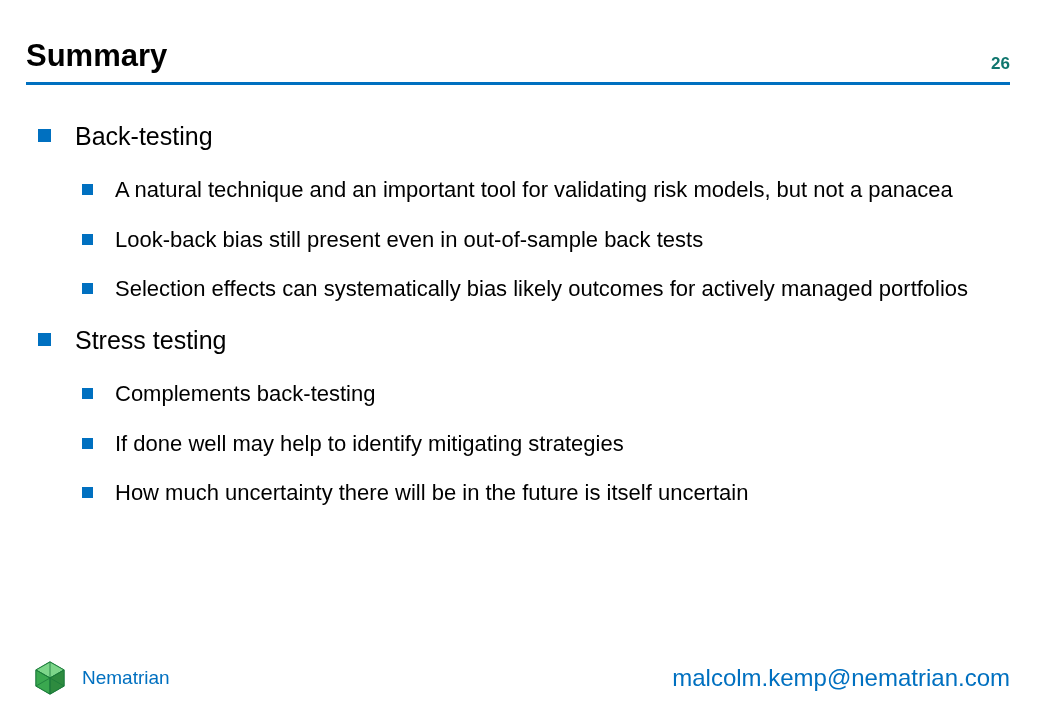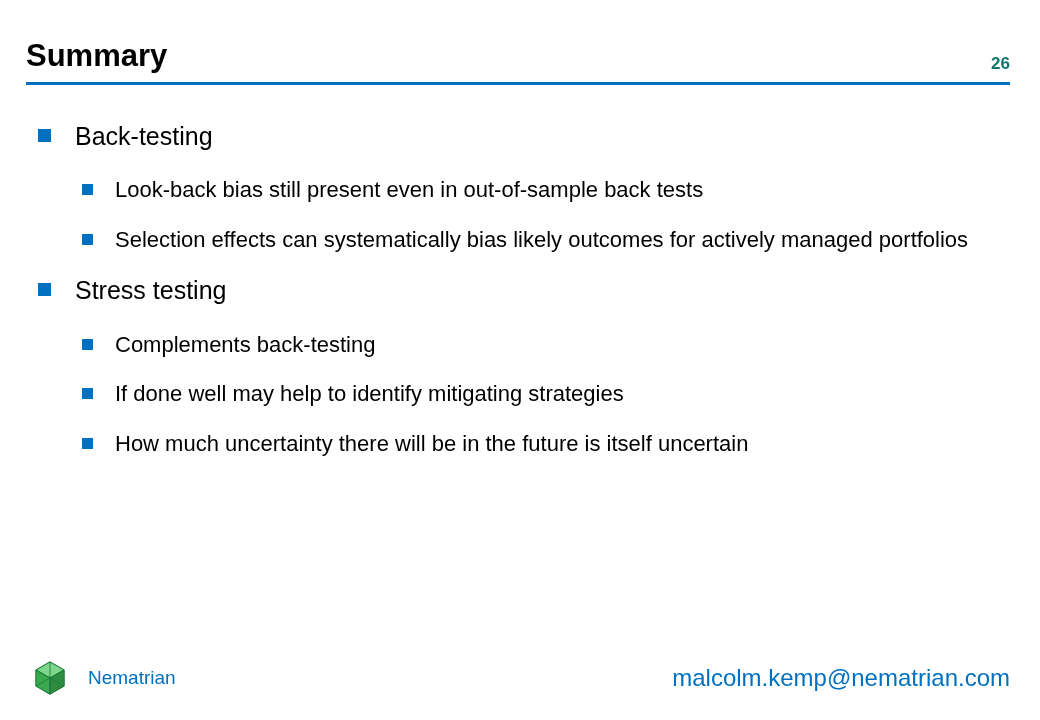--- a/index.html
+++ b/index.html
@@ -91,21 +91,21 @@
       bottom: 22px;
       left: 30px;
       right: 30px;
       display: flex;
       justify-content: space-between;
       align-items: center;
     }
     .brand {
       display: flex;
       align-items: center;
-      gap: 18px;
+      gap: 12px;
     }
     .logo {
       width: 40px;
       height: 40px;
     }
     .brand-name {
       font-size: 19px;
       color: #0070c0;
     }
     .contact {
@@ -124,20 +124,24 @@
   </div>
   <hr class="title-rule">
 
   <div class="content">
 
     <div class="l1-item">
       <div class="l1-bullet"></div>
       <div class="l1-text">Back-testing</div>
     </div>
     <div class="l2-list">
+      <div class="l2-item">
+        <div class="l2-bullet"></div>
+        <div class="l2-text">A natural technique and an important tool for validating risk models, but not a panacea</div>
+      </div>
       <div class="l2-item">
         <div class="l2-bullet"></div>
         <div class="l2-text">Look-back bias still present even in out-of-sample back tests</div>
       </div>
       <div class="l2-item">
         <div class="l2-bullet"></div>
         <div class="l2-text">Selection effects can systematically bias likely outcomes for actively managed portfolios</div>
       </div>
     </div>
 

